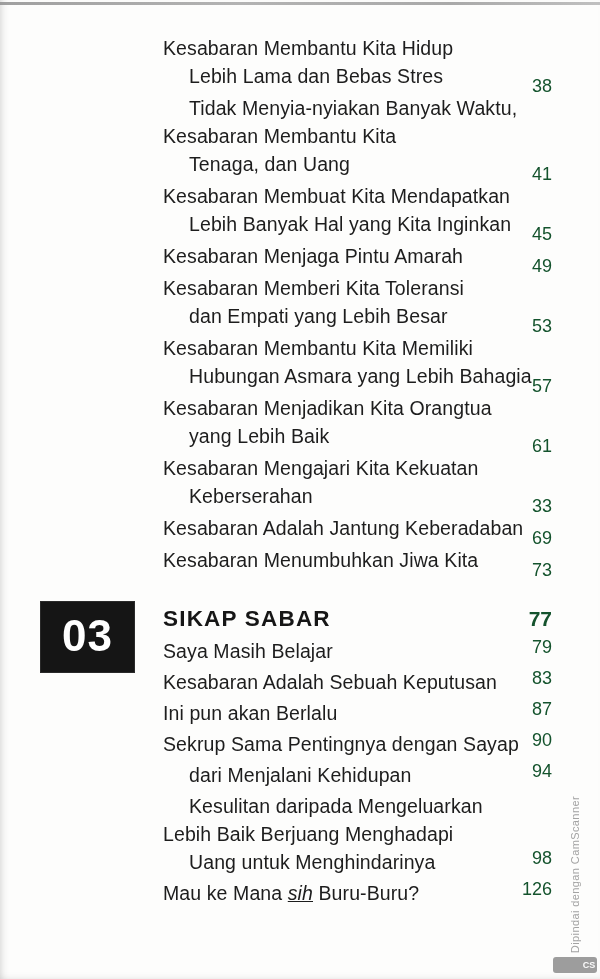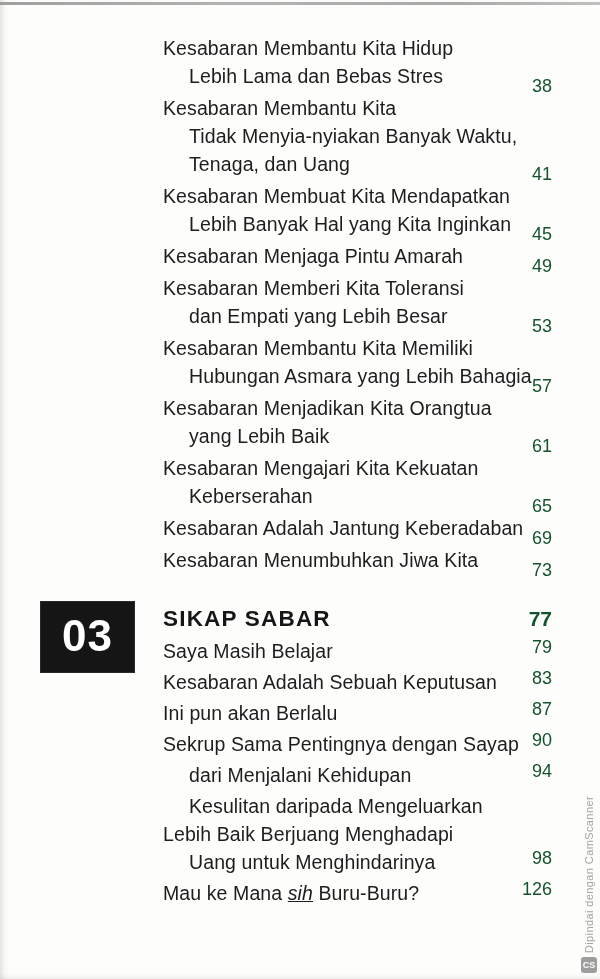--- a/index.html
+++ b/index.html
@@ -81,20 +81,21 @@
     transform: rotate(180deg);
     font-size: 11px; letter-spacing: 0.4px;
     color: #a3a3a3;
   }
   .wm-badge {
     width: 16px; height: 16px;
     background: #9d9d9d; border-radius: 3px;
     color: #fbfbfb; font-size: 9px; font-weight: 700;
     display: flex; align-items: center; justify-content: center;
     letter-spacing: 0;
+    padding-left: 28px;
   }
   i { font-style: italic; text-decoration: underline; }
 </style>
 </head>
 <body>
 
 <div class="page">
 
   <div class="scan-edge-top"></div>
 
@@ -102,22 +103,22 @@
     <span>03</span>
   </div>
 
   <div class="toc">
     <section class="sec sec1">
         <div class="entry">
           <div class="line">Kesabaran Membantu Kita Hidup</div>
           <div class="line indent">Lebih Lama dan Bebas Stres<span class="pg">38</span></div>
         </div>
         <div class="entry">
+          <div class="line indent">Tidak Menyia-nyiakan Banyak Waktu,</div>
           <div class="line">Kesabaran Membantu Kita</div>
-          <div class="line indent">Tidak Menyia-nyiakan Banyak Waktu,</div>
           <div class="line indent">Tenaga, dan Uang<span class="pg">41</span></div>
         </div>
         <div class="entry">
           <div class="line">Kesabaran Membuat Kita Mendapatkan</div>
           <div class="line indent">Lebih Banyak Hal yang Kita Inginkan<span class="pg">45</span></div>
         </div>
         <div class="entry">
           <div class="line">Kesabaran Menjaga Pintu Amarah<span class="pg">49</span></div>
         </div>
         <div class="entry">
@@ -127,21 +128,21 @@
         <div class="entry">
           <div class="line">Kesabaran Membantu Kita Memiliki</div>
           <div class="line indent">Hubungan Asmara yang Lebih Bahagia<span class="pg">57</span></div>
         </div>
         <div class="entry">
           <div class="line">Kesabaran Menjadikan Kita Orangtua</div>
           <div class="line indent">yang Lebih Baik<span class="pg">61</span></div>
         </div>
         <div class="entry">
           <div class="line">Kesabaran Mengajari Kita Kekuatan</div>
-          <div class="line indent">Keberserahan<span class="pg">65</span></div>
+          <div class="line indent">Keberserahan<span class="pg">33</span></div>
         </div>
         <div class="entry">
           <div class="line">Kesabaran Adalah Jantung Keberadaban<span class="pg">69</span></div>
         </div>
         <div class="entry">
           <div class="line">Kesabaran Menumbuhkan Jiwa Kita<span class="pg">73</span></div>
         </div>
       </section>
 
     <section class="sec sec2">

